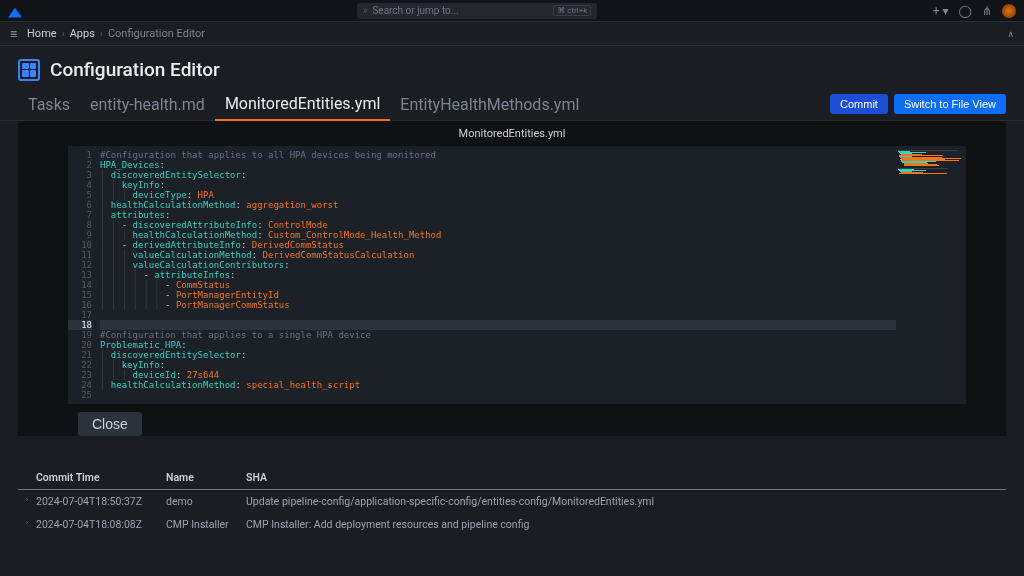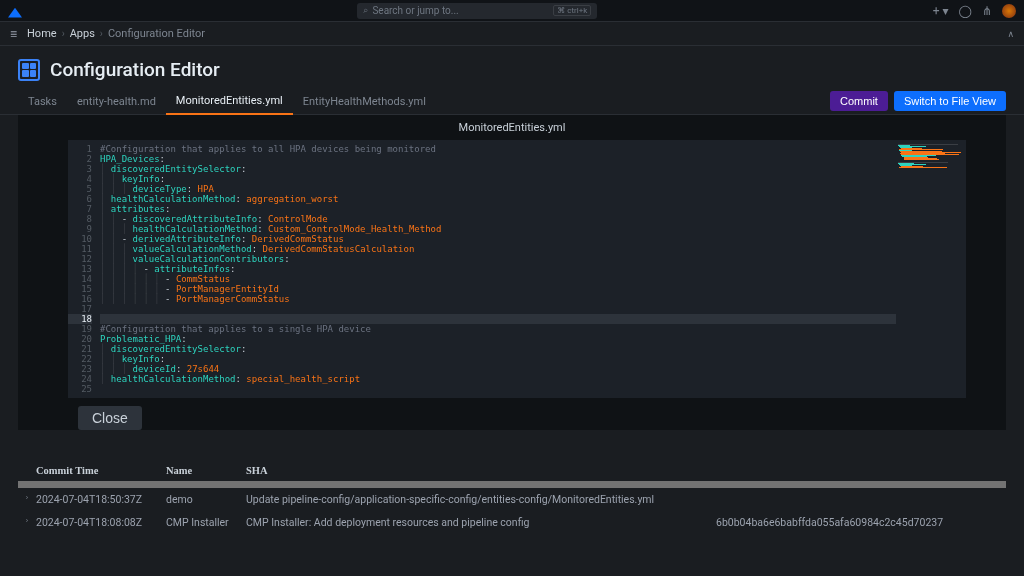--- a/index.html
+++ b/index.html
@@ -83,39 +83,39 @@
 .header-icon span { background: #3b82f6; border-radius: 1px; }
 .page-title { font-size: 19px; font-weight: 500; color: #e6edf3; }
 .tabs-row {
   display: flex;
   align-items: center;
   padding: 0 18px;
   border-bottom: 1px solid #2a2e34;
 }
 .tab {
   padding: 7px 10px 6px;
-  font-size: 11px;
+  font-size: 16px;
   color: #7d8590;
   cursor: pointer;
 }
 .tab.active {
   color: #e6edf3;
   border-bottom: 2px solid #f97316;
   margin-bottom: -1px;
 }
 .tab-actions { margin-left: auto; display: flex; gap: 6px; }
 .btn {
   padding: 4px 10px;
   font-size: 11px;
   border-radius: 3px;
   border: none;
   cursor: pointer;
   color: white;
 }
-.btn-green { background: #4c1d95; }
+.btn-green { background: #1d4ed8; }
 .btn-blue { background: #0d6efd; }
 .editor-wrap {
   margin: 0 18px;
   background: #0f1215;
 }
 .file-header {
   text-align: center;
   padding: 6px;
   font-size: 11px;
   color: #c9d1d9;
@@ -171,22 +171,21 @@
 }
 .commits-head, .commit-row {
   display: grid;
   grid-template-columns: 18px 130px 80px 470px 1fr;
   padding: 5px 0;
   font-size: 10.5px;
 }
 .commits-head {
   color: #c9d1d9;
   font-weight: 600;
-  border-bottom: 7px solid #737373;
-  font-family: Liberation Serif, serif;
+  border-bottom: 1px solid #737373;
 }
 .commit-row { color: #9ca3af; }
 .chev { color: #7d8590; font-size: 8px; text-align: center; }
 </style>
 </head>
 <body>
 
 <div class="topbar">
   <div class="logo"></div>
   <div class="searchbox">
@@ -307,16 +306,15 @@
     <div class="chev">›</div>
     <div>2024-07-04T18:50:37Z</div>
     <div>demo</div>
     <div>Update pipeline-config/application-specific-config/entities-config/MonitoredEntities.yml</div>
       </div>
       <div class="commit-row">
     <div class="chev">›</div>
     <div>2024-07-04T18:08:08Z</div>
     <div>CMP Installer</div>
     <div>CMP Installer: Add deployment resources and pipeline config</div>
-    <div>6b0b04ba6e6babffda055afa60984c2c45d70237</div>
       </div>
     </div>
 </div>
 
 </body></html>

